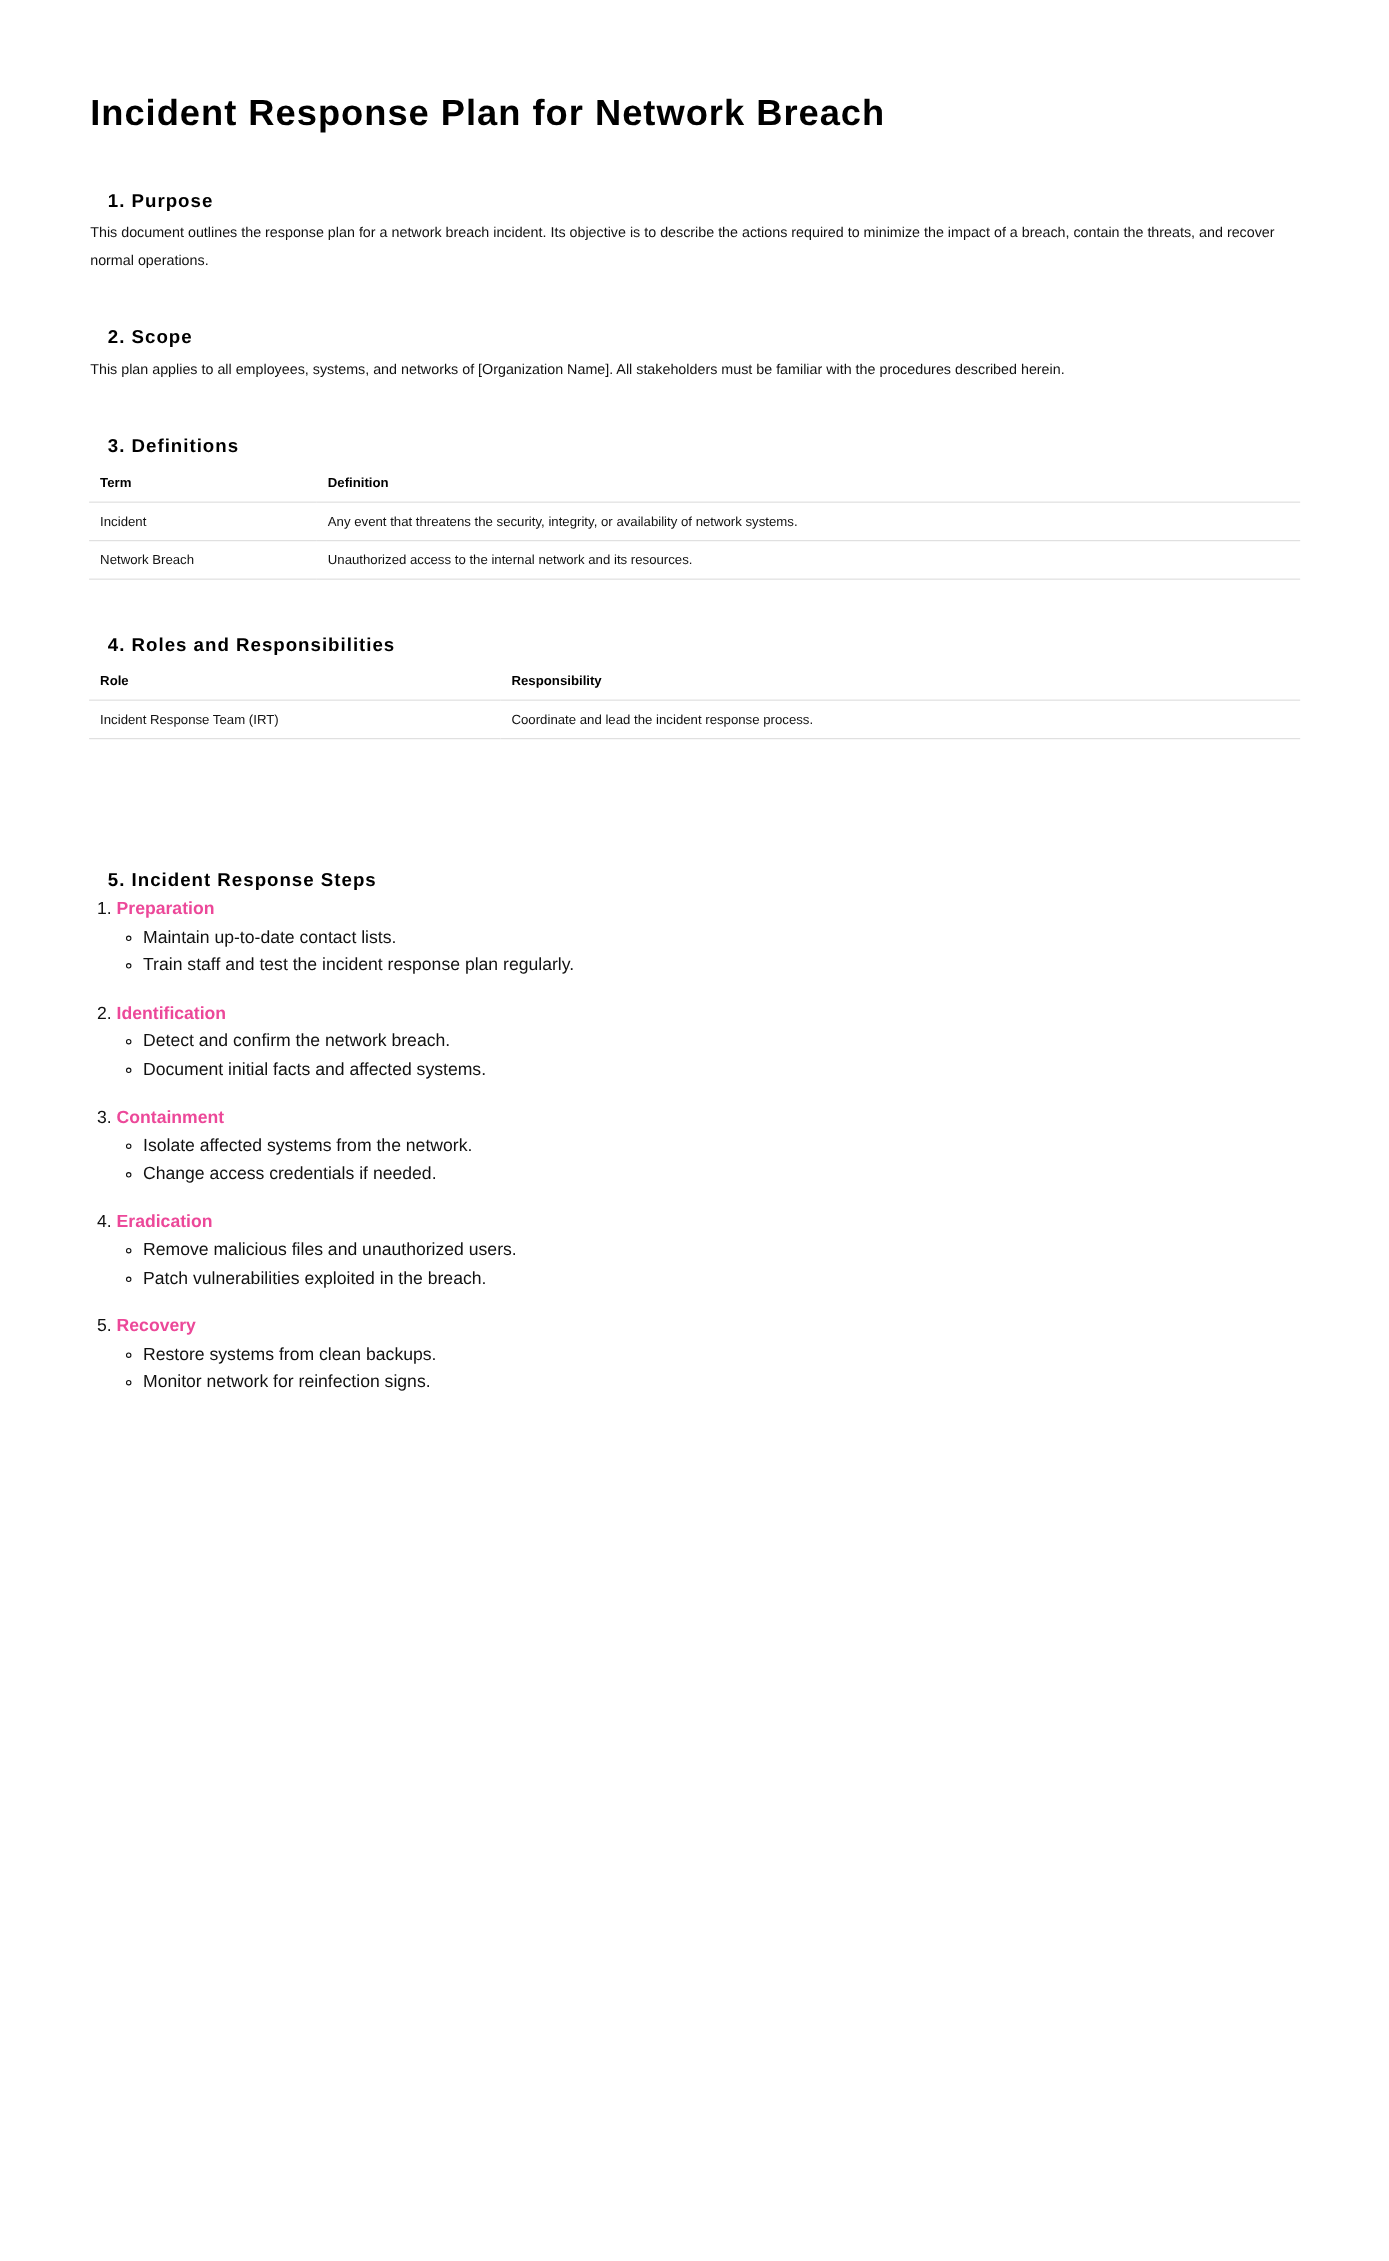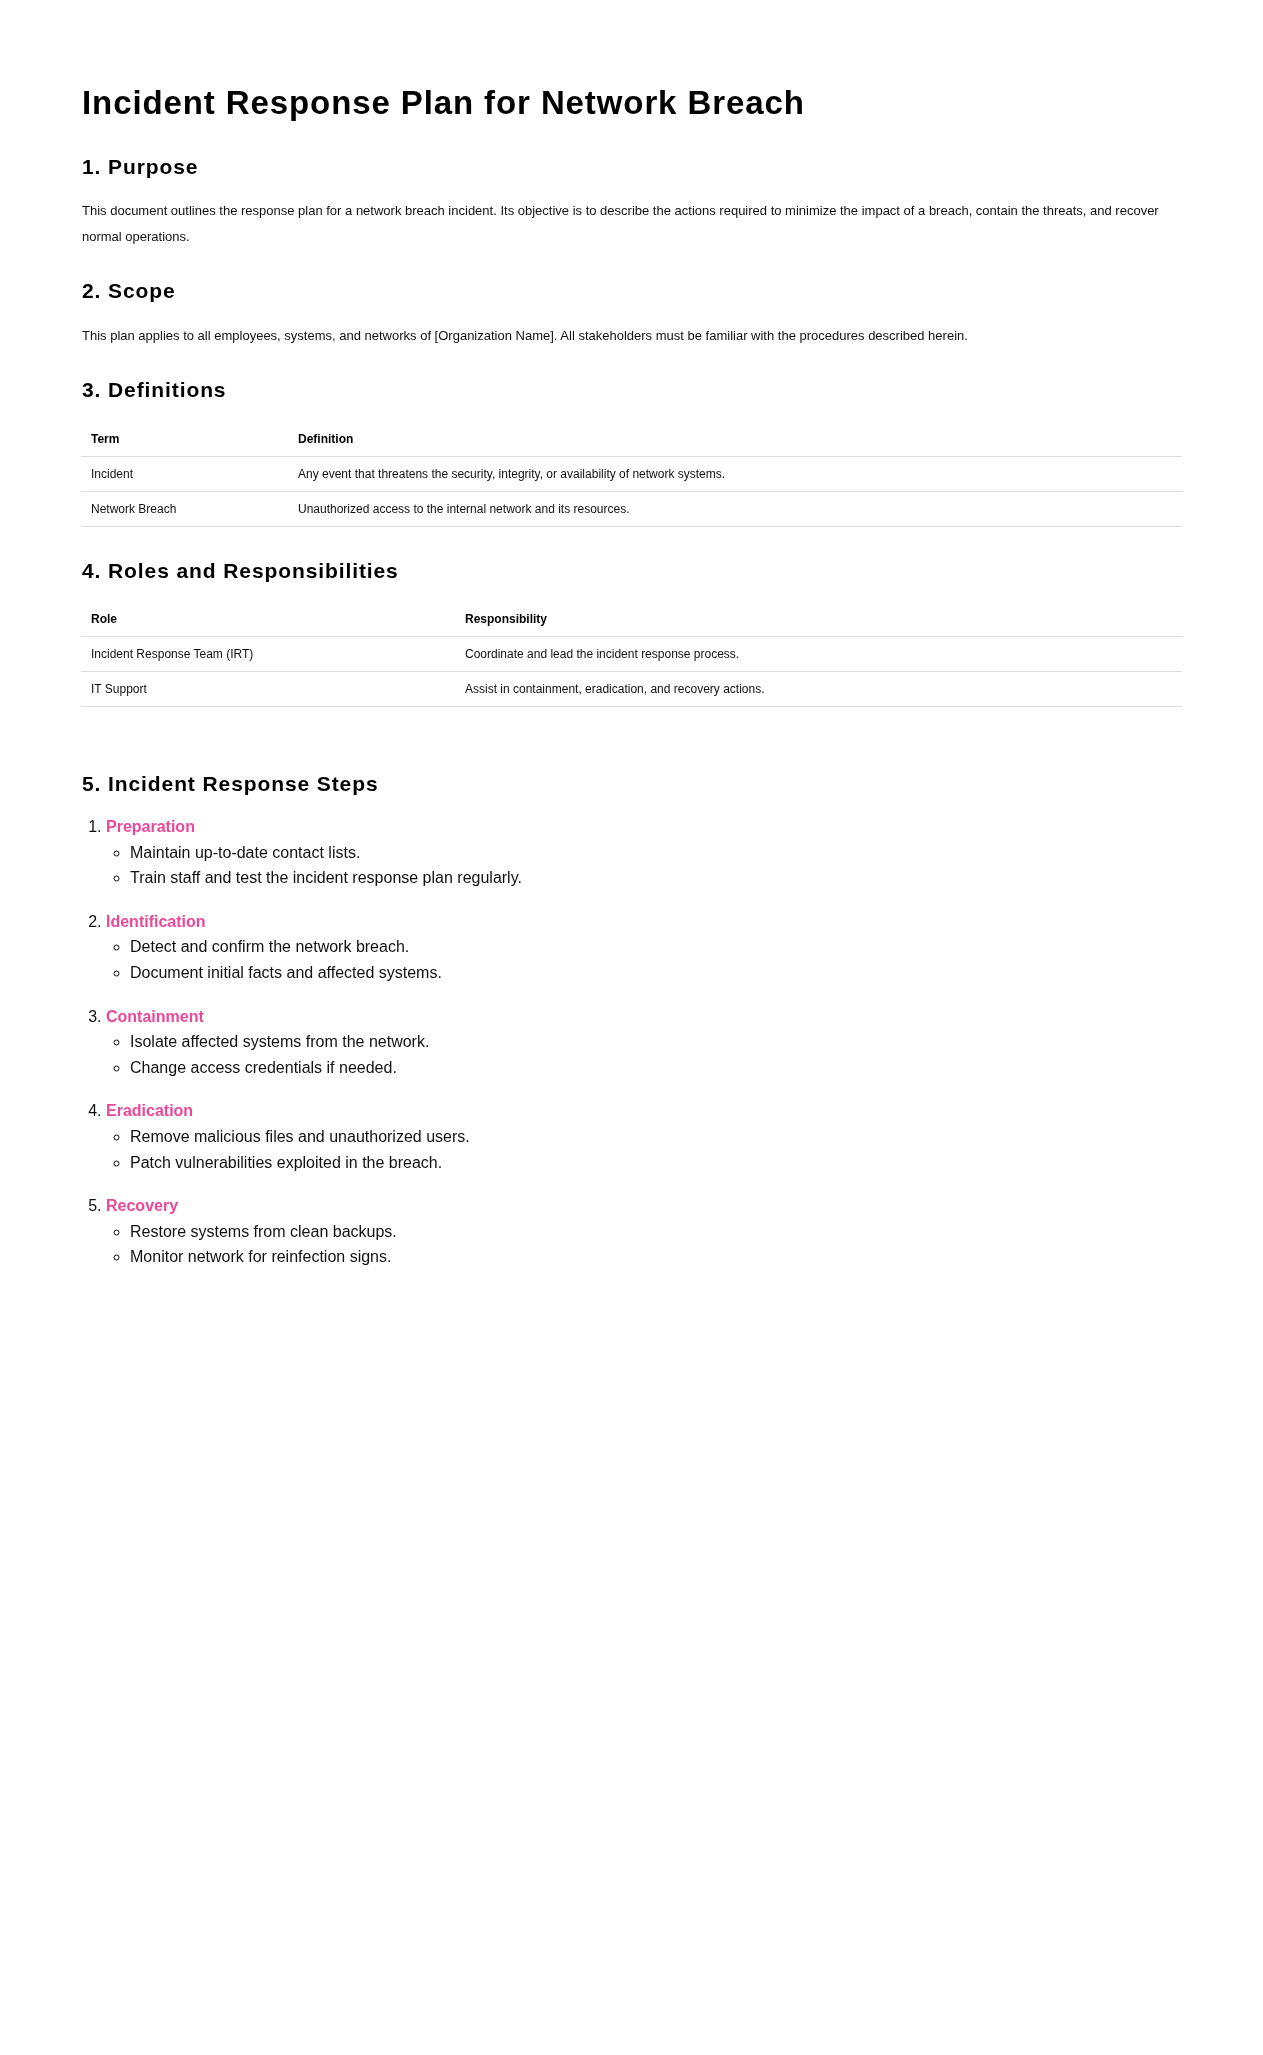--- a/index.html
+++ b/index.html
@@ -29,24 +29,24 @@
       letter-spacing: 0.9px;
       margin: 0;
       position: absolute;
       top: 81px;
       left: 0;
       line-height: 44px;
       white-space: nowrap;
       color: #000;
     }
     h2 {
-      font-size: 21px;
+      font-size: 17px;
       font-weight: bold;
       letter-spacing: 0.9px;
-      margin: 0;
+      margin: 16px;
       line-height: 28px;
       white-space: nowrap;
       color: #000;
       position: absolute;
       left: 0;
     }
     p.body {
       margin: 0;
       position: absolute;
       left: 0;
@@ -149,24 +149,20 @@
       <tr>
         <th>Role</th>
         <th>Responsibility</th>
       </tr>
     </thead>
     <tbody>
       <tr>
         <td>Incident Response Team (IRT)</td>
         <td>Coordinate and lead the incident response process.</td>
       </tr>
-      <tr>
-        <td>IT Support</td>
-        <td>Assist in containment, eradication, and recovery actions.</td>
-      </tr>
     </tbody>
   </table>
 
   <h2 style="top:770px;">5. Incident Response Steps</h2>
   <ol class="steps">
     <li>
       <span class="step-title">Preparation</span>
       <ul class="substeps">
         <li>Maintain up-to-date contact lists.</li>
         <li>Train staff and test the incident response plan regularly.</li>

